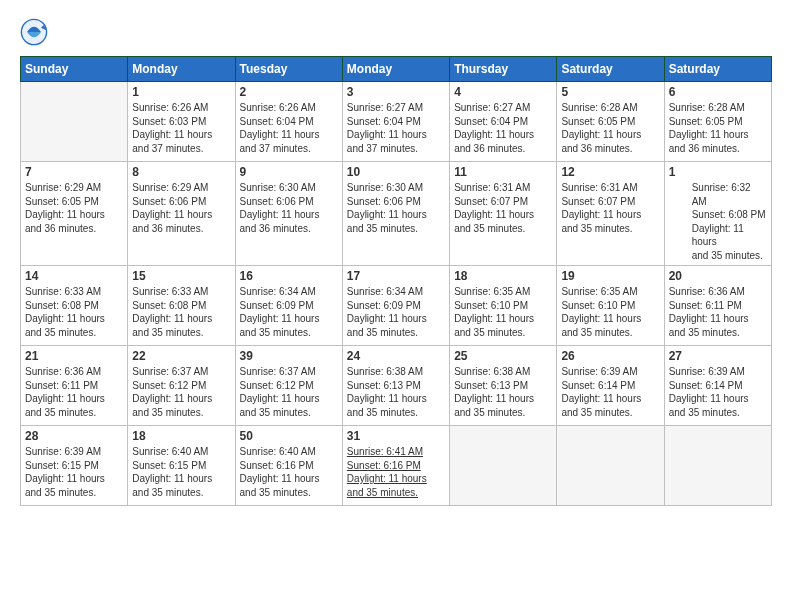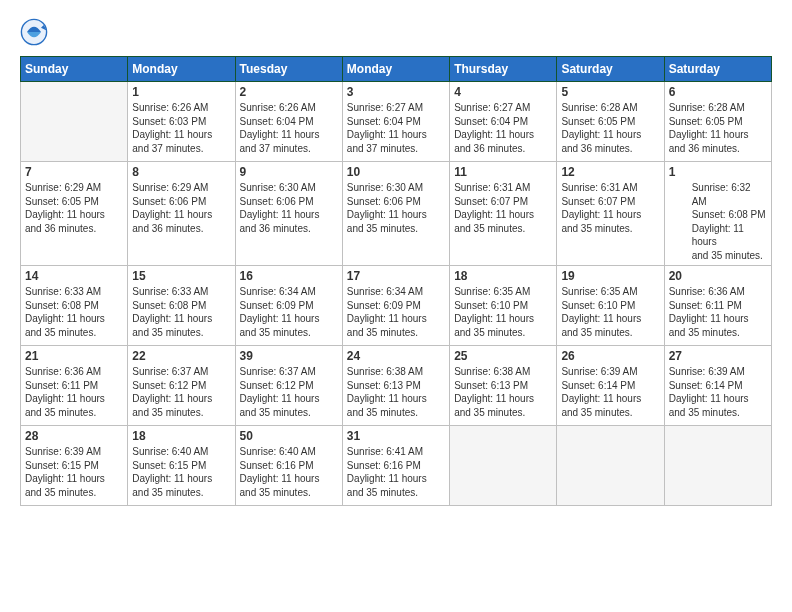--- a/index.html
+++ b/index.html
@@ -341,21 +341,21 @@
           </td>
           <td>
             <div class="day-number">50</div>
             <div class="cell-text" style="white-space: pre-line;">Sunrise: 6:40 AM
 Sunset: 6:16 PM
 Daylight: 11 hours
 and 35 minutes.</div>
           </td>
           <td>
             <div class="day-number">31</div>
-            <div class="cell-text" style="white-space: pre-line;">Sunrise: 6:41 AM
+            <div class="cell-text" style="white-space: pre-line; text-decoration: underline;">Sunrise: 6:41 AM
 Sunset: 6:16 PM
 Daylight: 11 hours
 and 35 minutes.</div>
           </td>
           <td class="empty"></td>
           <td class="empty"></td>
           <td class="empty"></td>
         </tr>
       </tbody>
   </table>

